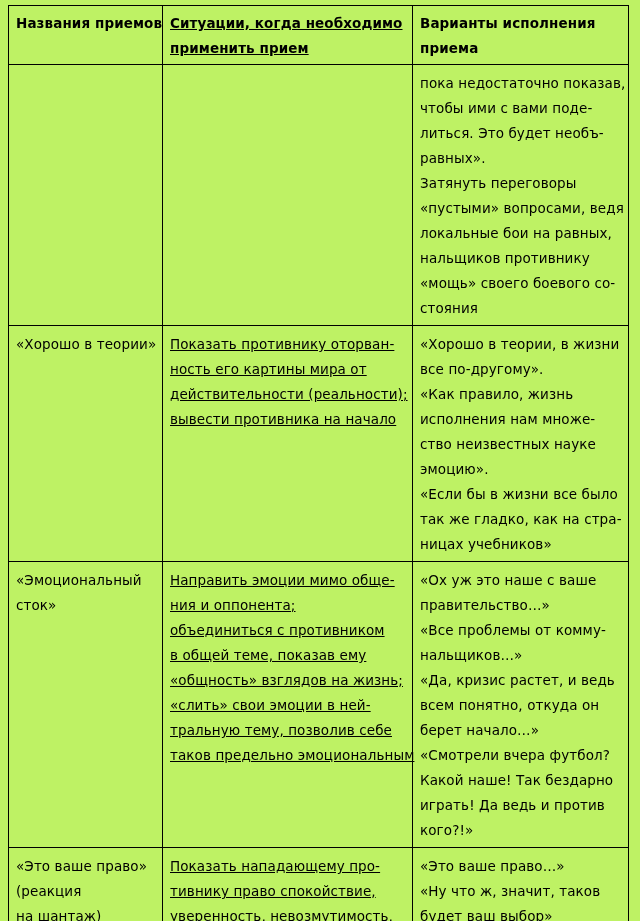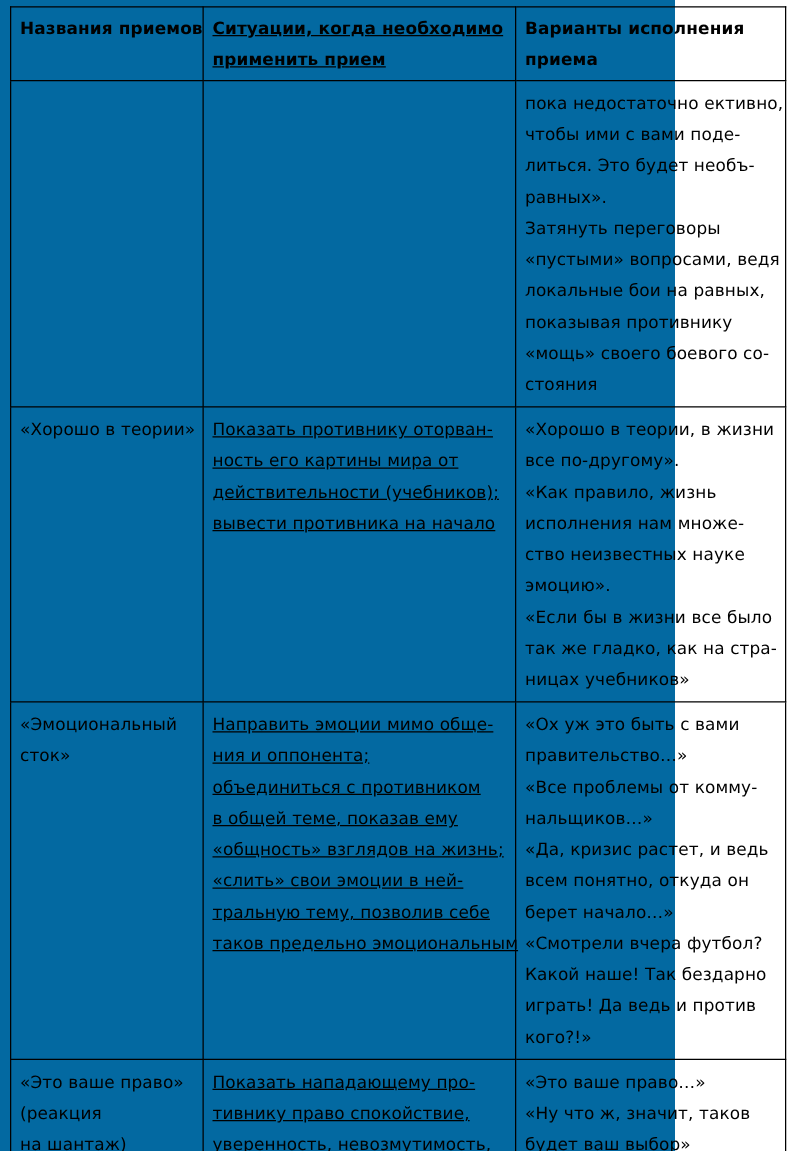--- a/index.html
+++ b/index.html
@@ -10,23 +10,23 @@
   body {
     width: 640px;
     height: 921px;
     overflow: hidden;
     font-family: "DejaVu Sans", "Liberation Sans", sans-serif;
     color: #000000;
   }
 
   #page {
     position: relative;
-    width: 540px;
+    width: 640px;
     height: 921px;
-    background: #0369a1;
+    background: #bef264;
   }
 
   
   #technique-table {
     position: absolute;
     left: 8px;
     top: 5px;
     width: 620px;
     border-collapse: collapse;
     table-layout: fixed;
@@ -88,43 +88,43 @@
           </th>
       </tr>
     </thead>
 
     <tbody id="table-body">
         <tr id="row-continuation">
           <td class="col-name"></td>
           <td class="col-when"></td>
           <td class="col-how">
             <span class="para">
-              <span class="ln">пока недостаточно ективно,</span>
+              <span class="ln">пока недостаточно показав,</span>
               <span class="ln">чтобы ими с вами поде-</span>
               <span class="ln">литься. Это будет необъ-</span>
               <span class="ln">равных».</span>
             </span>
             <span class="para">
               <span class="ln">Затянуть переговоры</span>
               <span class="ln">«пустыми» вопросами, ведя</span>
               <span class="ln">локальные бои на равных,</span>
-              <span class="ln">показывая противнику</span>
+              <span class="ln">нальщиков противнику</span>
               <span class="ln">«мощь» своего боевого со-</span>
               <span class="ln">стояния</span>
             </span>
           </td>
         </tr>
         <tr id="row-horosho-v-teorii">
           <td class="col-name">
             <span class="ln">«Хорошо в теории»</span>
           </td>
           <td class="col-when">
             <span class="ln">Показать противнику оторван-</span>
             <span class="ln">ность его картины мира от</span>
-            <span class="ln">действительности (учебников);</span>
+            <span class="ln">действительности (реальности);</span>
             <span class="ln">вывести противника на начало</span>
           </td>
           <td class="col-how">
             <span class="para">
               <span class="ln">«Хорошо в теории, в жизни</span>
               <span class="ln">все по-другому».</span>
             </span>
             <span class="para">
               <span class="ln">«Как правило, жизнь</span>
               <span class="ln">исполнения нам множе-</span>
@@ -148,21 +148,21 @@
             <span class="ln">ния и оппонента;</span>
             <span class="ln">объединиться с противником</span>
             <span class="ln">в общей теме, показав ему</span>
             <span class="ln">«общность» взглядов на жизнь;</span>
             <span class="ln">«слить» свои эмоции в ней-</span>
             <span class="ln">тральную тему, позволив себе</span>
             <span class="ln">таков предельно эмоциональным</span>
           </td>
           <td class="col-how">
             <span class="para">
-              <span class="ln">«Ох уж это быть с вами</span>
+              <span class="ln">«Ох уж это наше с ваше</span>
               <span class="ln">правительство…»</span>
             </span>
             <span class="para">
               <span class="ln">«Все проблемы от комму-</span>
               <span class="ln">нальщиков…»</span>
             </span>
             <span class="para">
               <span class="ln">«Да, кризис растет, и ведь</span>
               <span class="ln">всем понятно, откуда он</span>
               <span class="ln">берет начало…»</span>

